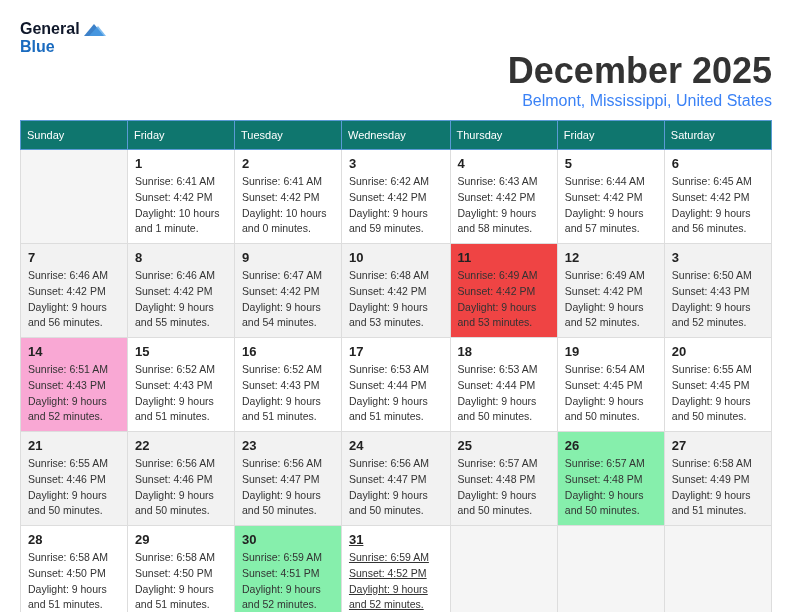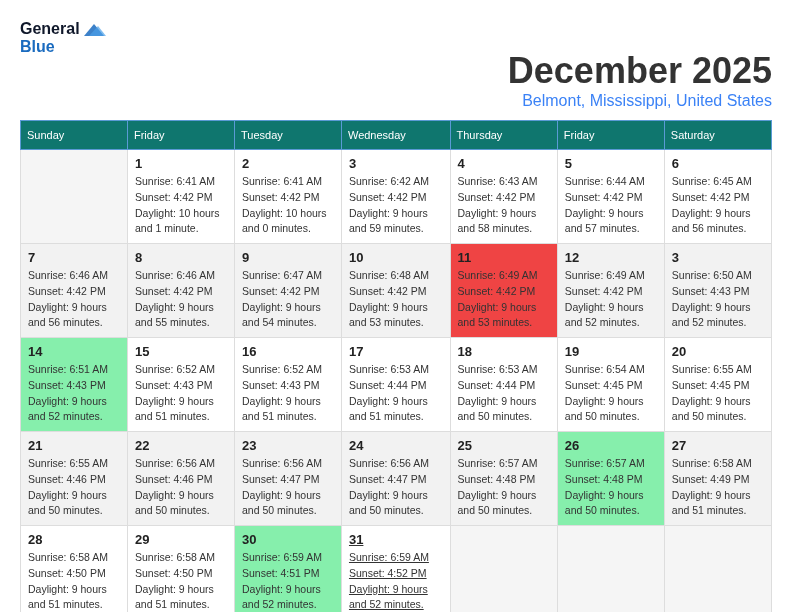--- a/index.html
+++ b/index.html
@@ -171,21 +171,21 @@
         <td style="background: rgb(242, 242, 242);">
           <span class="day-number">12</span>
           <div class="day-info">Sunrise: 6:49 AM<br>Sunset: 4:42 PM<br>Daylight: 9 hours<br>and 52 minutes.</div>
         </td>
         <td style="background: rgb(242, 242, 242);">
           <span class="day-number">3</span>
           <div class="day-info">Sunrise: 6:50 AM<br>Sunset: 4:43 PM<br>Daylight: 9 hours<br>and 52 minutes.</div>
         </td>
       </tr>
       <tr>
-        <td style="background: #86efac; margin-left: 22px;">
+        <td style="background: #f9a8d4; margin-left: 22px;">
           <span class="day-number">14</span>
           <div class="day-info">Sunrise: 6:51 AM<br>Sunset: 4:43 PM<br>Daylight: 9 hours<br>and 52 minutes.</div>
         </td>
         <td style="background: rgb(255, 255, 255);">
           <span class="day-number">15</span>
           <div class="day-info">Sunrise: 6:52 AM<br>Sunset: 4:43 PM<br>Daylight: 9 hours<br>and 51 minutes.</div>
         </td>
         <td style="background: rgb(255, 255, 255);">
           <span class="day-number">16</span>
           <div class="day-info">Sunrise: 6:52 AM<br>Sunset: 4:43 PM<br>Daylight: 9 hours<br>and 51 minutes.</div>

